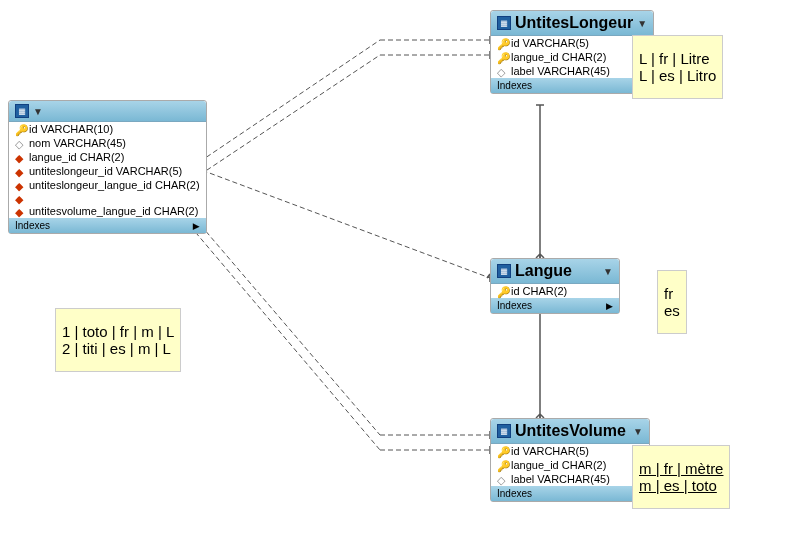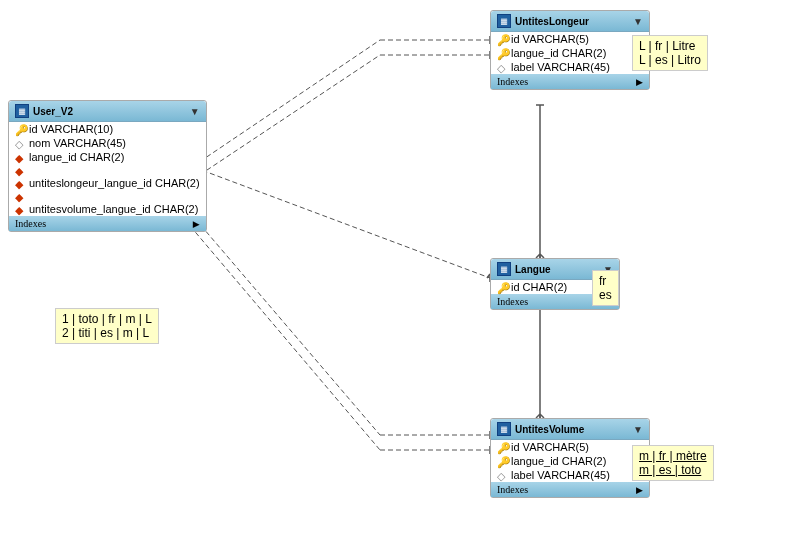--- a/index.html
+++ b/index.html
@@ -54,21 +54,21 @@
       display: inline-flex;
       align-items: center;
       justify-content: center;
       font-size: 8px;
       color: white;
       flex-shrink: 0;
     }
 
     .table-header .table-name {
       font-weight: bold;
-      font-size: 10px;
+      font-size: 16px;
       color: #000;
       flex: 1;
     }
 
     .table-header .dropdown-arrow {
       color: #333;
       font-size: 10px;
     }
 
     .table-row {
@@ -98,33 +98,32 @@
 
     .table-indexes {
       background: linear-gradient(to bottom, #a8d4e8, #7ab8d4);
       padding: 2px 6px;
       display: flex;
       align-items: center;
       justify-content: space-between;
       cursor: pointer;
       font-size: 10px;
       color: #000;
-      font-family: Liberation Serif, serif;
     }
 
     .indexes-arrow {
       font-size: 9px;
     }
 
     .data-box {
       position: absolute;
       background: #ffffc8;
       border: 1px solid #ccc;
-      padding: 3px 6px;
-      font-size: 12px;
+      padding: 14px 6px;
+      font-size: 15px;
       white-space: nowrap;
     }
   </style>
 </head>
 <body>
 
 <div class="canvas">
 
   <svg class="connections">
 
@@ -207,37 +206,37 @@
     </div>
     <div class="table-indexes">
       <span>Indexes</span>
       <span class="indexes-arrow">▶</span>
     </div>
   </div>
 
   <div class="table-box" style="left:8px; top:100px; min-width:185px;">
     <div class="table-header">
       <span class="table-icon">▦</span>
-      <span class="table-name">User_V2</span>
       <span class="dropdown-arrow">▼</span>
     </div>
     <div class="table-row">
       <span class="key-icon key-primary">🔑</span>
       <span>id VARCHAR(10)</span>
     </div>
     <div class="table-row">
       <span class="key-icon key-nullable">◇</span>
       <span>nom VARCHAR(45)</span>
     </div>
     <div class="table-row">
       <span class="key-icon key-foreign">◆</span>
       <span>langue_id CHAR(2)</span>
     </div>
     <div class="table-row">
       <span class="key-icon key-foreign">◆</span>
+      <span>untiteslongeur_id VARCHAR(5)</span>
     </div>
     <div class="table-row">
       <span class="key-icon key-foreign">◆</span>
       <span>untiteslongeur_langue_id CHAR(2)</span>
     </div>
     <div class="table-row">
       <span class="key-icon key-foreign">◆</span>
     </div>
     <div class="table-row">
       <span class="key-icon key-foreign">◆</span>
@@ -287,21 +286,21 @@
       <span>Indexes</span>
       <span class="indexes-arrow">▶</span>
     </div>
   </div>
 
   <div class="data-box" style="left:632px; top:35px;">
     <div>L | fr | Litre</div>
     <div>L | es | Litro</div>
   </div>
 
-  <div class="data-box" style="left:592px; top:270px;">
+  <div class="data-box" style="left:657px; top:270px;">
     <div>fr</div>
     <div>es</div>
   </div>
 
   <div class="data-box" style="left:632px; top:445px;text-decoration:underline;">
     <div>m | fr | mètre</div>
     <div>m | es | toto</div>
   </div>
 
   <div class="data-box" style="left:55px; top:308px;">

